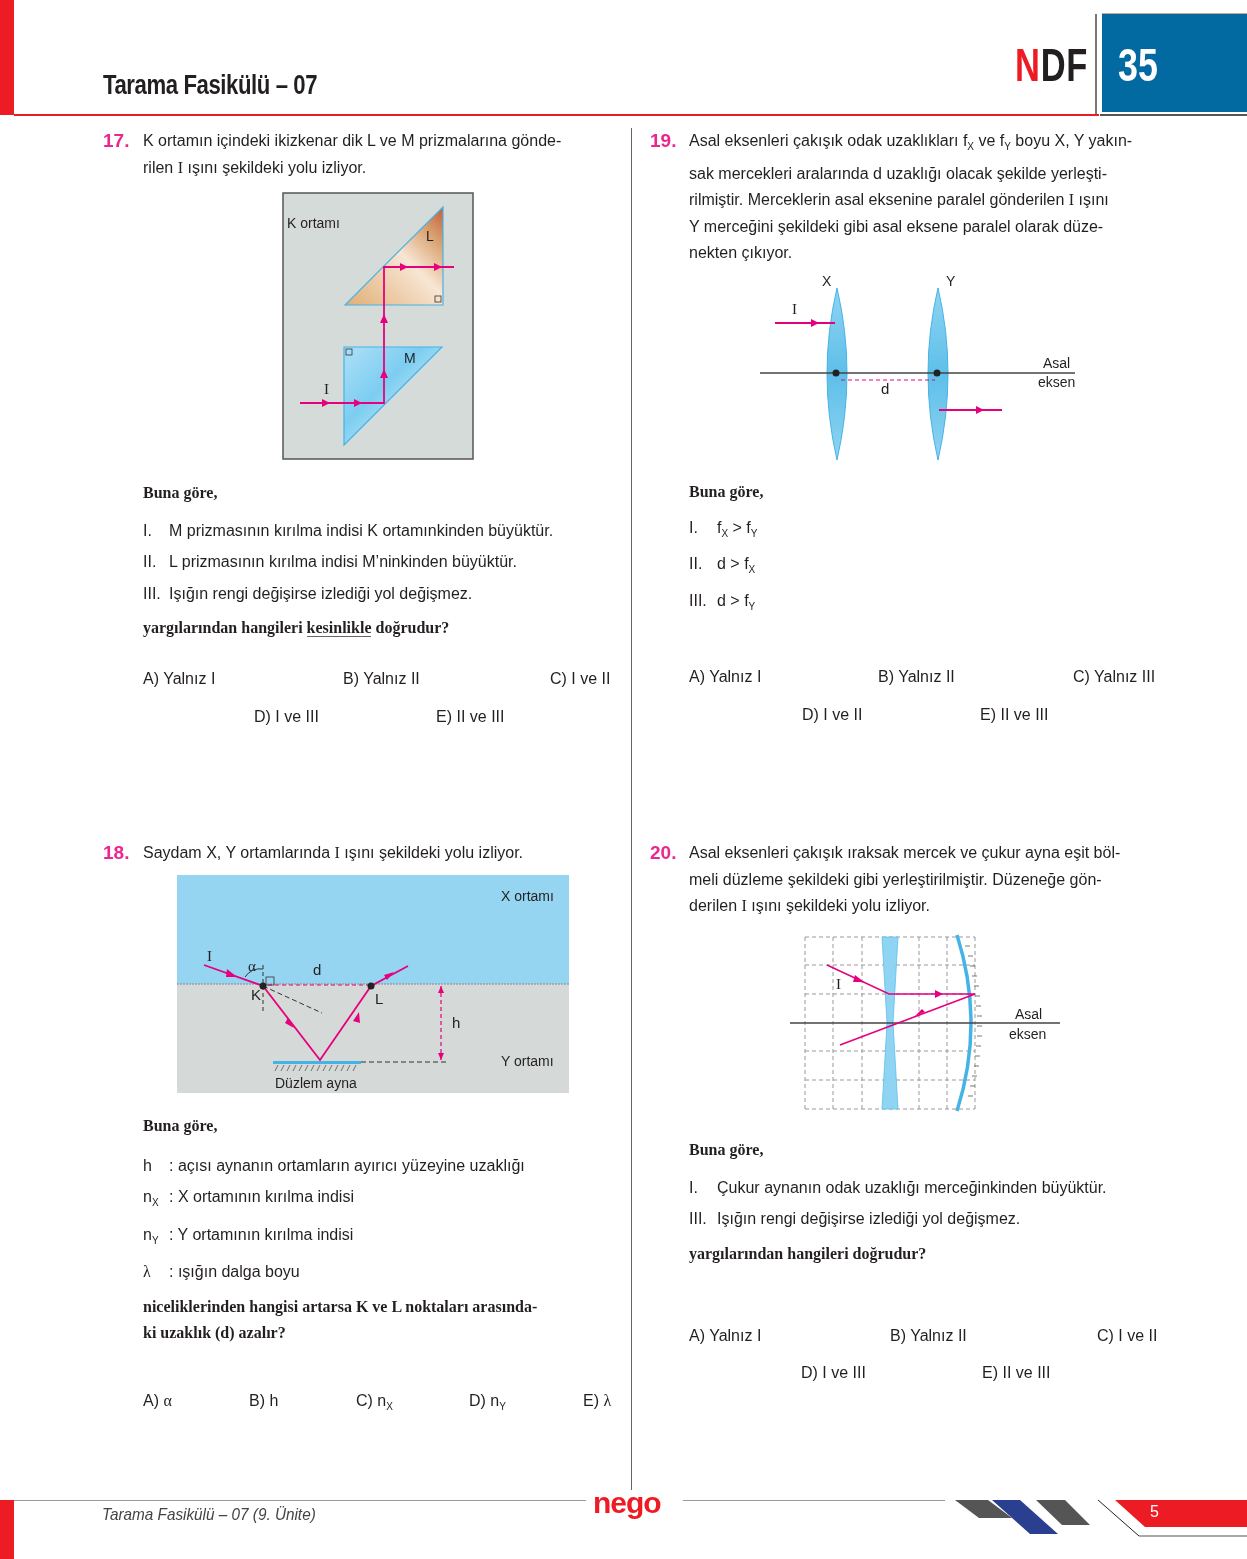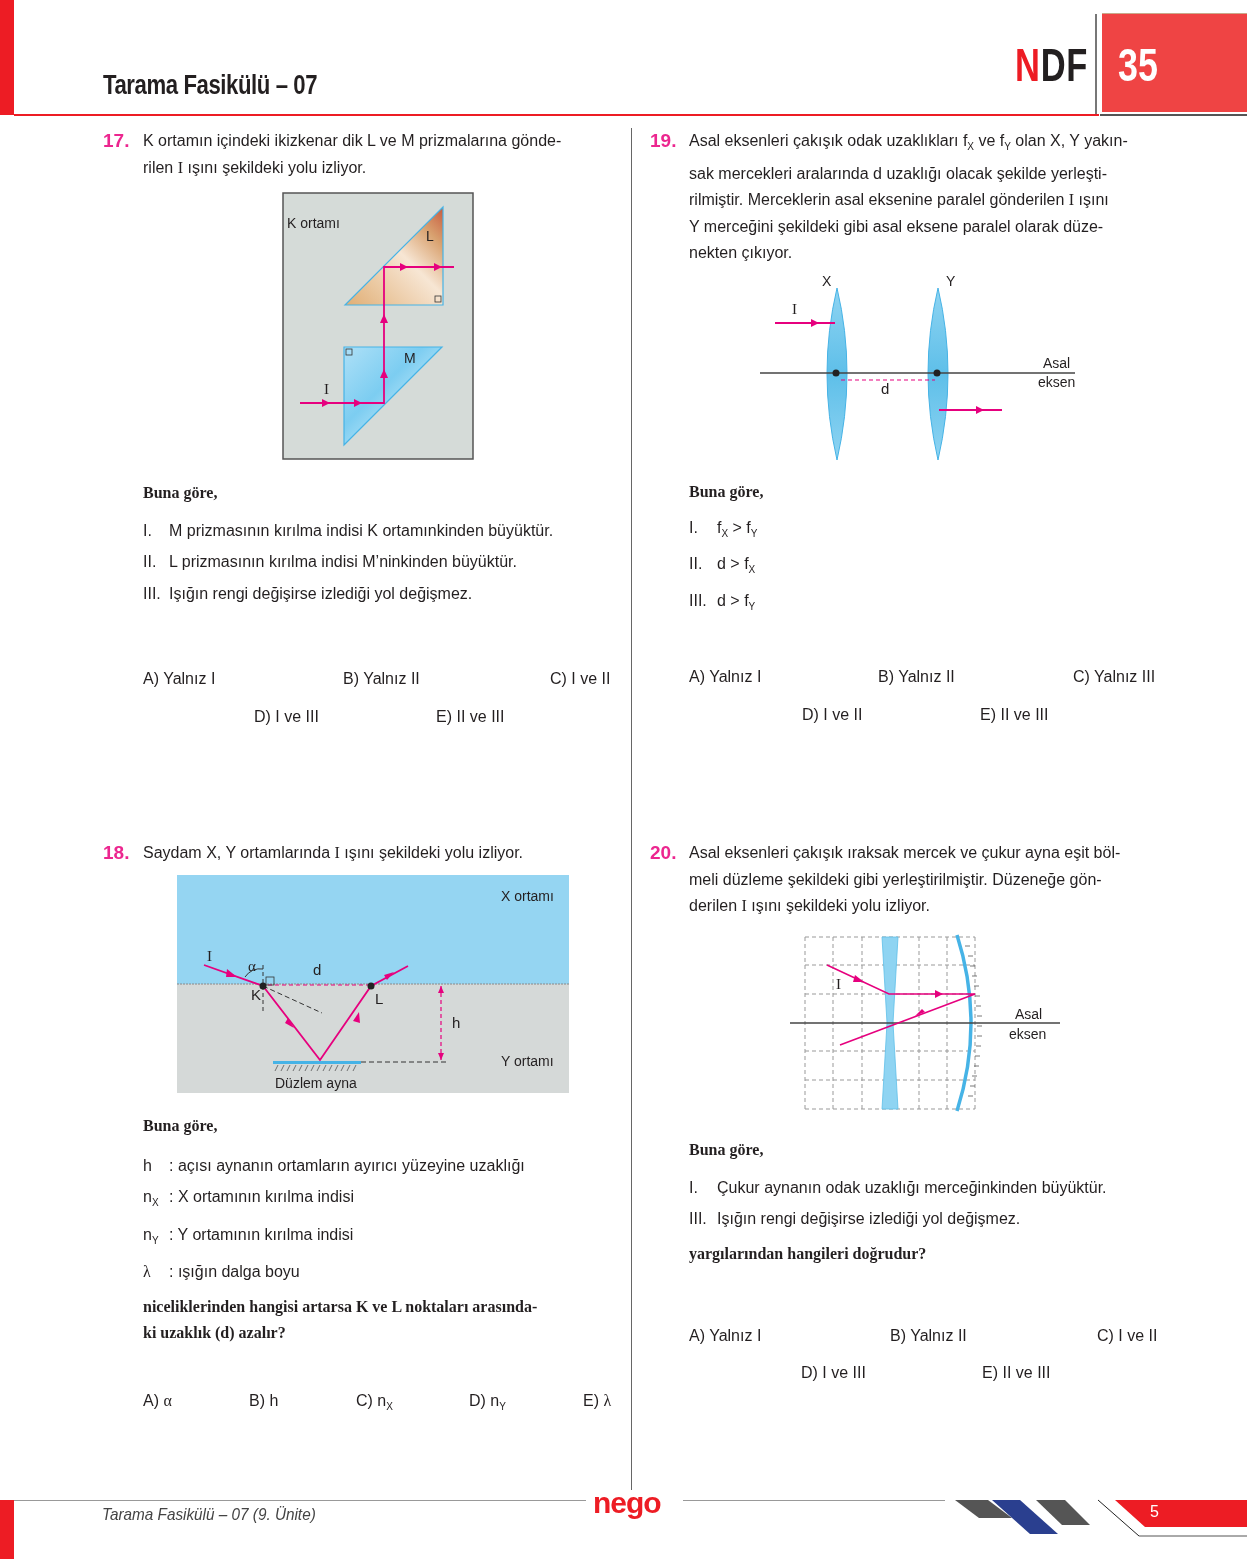--- a/index.html
+++ b/index.html
@@ -6,21 +6,21 @@
   body{width:1247px;height:1559px;position:relative;overflow:hidden;font-family:"Liberation Sans",sans-serif;color:#231f20;}
   .abs{position:absolute;}
   .redbar-top{left:0;top:0;width:14px;height:115px;background:#ed1c24;}
   .redbar-bot{left:0;top:1500px;width:14px;height:59px;background:#ed1c24;}
   .hdr-title{left:103px;top:70px;font-size:27px;font-weight:bold;letter-spacing:-0.5px;transform:scaleX(0.82);transform-origin:left;color:#231f20;}
   .hdr-line{left:14px;top:114px;width:1085px;height:2px;background:#ed1c24;}
   .hdr-line2{left:1100px;top:114px;width:147px;height:2px;background:#555;}
   .ndf{left:1015px;top:38px;font-size:46px;font-weight:bold;transform:scaleX(0.75);transform-origin:left;letter-spacing:1px;}
   .ndf .n{color:#ed1c24;}
   .vsep{left:1095px;top:14px;width:2px;height:102px;background:#777;}
-  .pagebox{left:1102px;top:13px;width:145px;height:98px;background:#ef4444;border-top:1px solid #c9a98a;}
+  .pagebox{left:1102px;top:13px;width:145px;height:98px;background:#0369a1;border-top:1px solid #c9a98a;}
   .pagebox span{position:absolute;left:16px;top:24px;font-size:46px;font-weight:bold;color:#fff;transform:scaleX(0.78);transform-origin:left;}
   .colsep{left:631px;top:128px;width:1px;height:1362px;background:#666;}
   .qnum{font-weight:bold;color:#ec268f;font-size:19px;}
   .qtext{font-size:16px;line-height:26.5px;color:#231f20;}
   .para{font-size:16px;line-height:26.5px;}
   .bold{font-weight:bold;font-family:Liberation Serif, serif;}
   .serif{font-family:"Liberation Serif",serif;}
   sub{font-size:10px;vertical-align:-4px;}
   .opt{position:absolute;font-size:16px;}
   .u{border-bottom:1.5px solid #666;}
@@ -84,20 +84,21 @@
   <text x="122" y="171" font-family="Liberation Sans, sans-serif" font-size="14" fill="#231f20">M</text>
   <text x="42" y="202" font-family="Liberation Serif, serif" font-size="15" fill="#231f20">I</text>
 </svg>
 
 <div class="abs para" style="left:143px;top:480px;width:480px;">
   <div class="bold">Buna göre,</div>
   <div style="height:8px"></div>
   <div style="margin-top:3px"><span style="display:inline-block;width:26px">I.</span><span>M prizmasının kırılma indisi K ortamınkinden büyüktür.</span></div>
   <div style="margin-top:5px"><span style="display:inline-block;width:26px">II.</span><span>L prizmasının kırılma indisi M’ninkinden büyüktür.</span></div>
   <div style="margin-top:5px"><span style="display:inline-block;width:26px">III.</span><span>Işığın rengi değişirse izlediği yol değişmez.</span></div>
+  <div class="bold" style="margin-top:8px"><span>yargılarından hangileri </span><span class="u">kesinlikle</span><span> doğrudur?</span></div>
 </div>
 <div class="opt" style="left:143px;top:670px">A) Yalnız I</div>
 <div class="opt" style="left:343px;top:670px">B) Yalnız II</div>
 <div class="opt" style="left:550px;top:670px">C) I ve II</div>
 <div class="opt" style="left:254px;top:708px">D) I ve III</div>
 <div class="opt" style="left:436px;top:708px">E) II ve III</div>
 
 <div class="abs qtext" style="left:103px;top:840px;padding-left:40px;width:480px;">
   <span class="qnum" style="position:absolute;left:0;top:0;">18.</span>
   <span>Saydam X, Y ortamlarında </span><span class="serif">I</span><span> ışını şekildeki yolu izliyor.</span>
@@ -161,21 +162,21 @@
   <div class="bold" style="margin-top:8px"><span>niceliklerinden hangisi artarsa K ve L noktaları arasında-</span><br><span>ki uzaklık (d) azalır?</span></div>
 </div>
 <div class="opt" style="left:143px;top:1392px"><span>A) </span><span class="serif">α</span></div>
 <div class="opt" style="left:249px;top:1392px"><span>B) </span><span>h</span></div>
 <div class="opt" style="left:356px;top:1392px"><span>C) </span><span>n</span><sub>X</sub></div>
 <div class="opt" style="left:469px;top:1392px"><span>D) </span><span>n</span><sub>Y</sub></div>
 <div class="opt" style="left:583px;top:1392px"><span>E) </span><span class="serif">λ</span></div>
 
 <div class="abs qtext" style="left:650px;top:128px;padding-left:39px;width:480px;">
   <span class="qnum" style="position:absolute;left:0;top:0;">19.</span>
-  <span>Asal eksenleri çakışık odak uzaklıkları f</span><sub>X</sub><span> ve f</span><sub>Y</sub><span> olan X, Y yakın-</span><br>
+  <span>Asal eksenleri çakışık odak uzaklıkları f</span><sub>X</sub><span> ve f</span><sub>Y</sub><span> boyu X, Y yakın-</span><br>
   <span>sak mercekleri aralarında d uzaklığı olacak şekilde yerleşti-</span><br>
   <span>rilmiştir. Merceklerin asal eksenine paralel gönderilen </span><span class="serif">I</span><span> ışını</span><br>
   <span>Y merceğini şekildeki gibi asal eksene paralel olarak düze-</span><br>
   <span>nekten çıkıyor.</span>
 </div>
 
 <svg class="abs" style="left:755px;top:268px;" width="330" height="195">
   <defs>
       <linearGradient id="gLens" x1="0" y1="0" x2="0" y2="1">
         <stop offset="0" stop-color="#8fd4f2"></stop>

